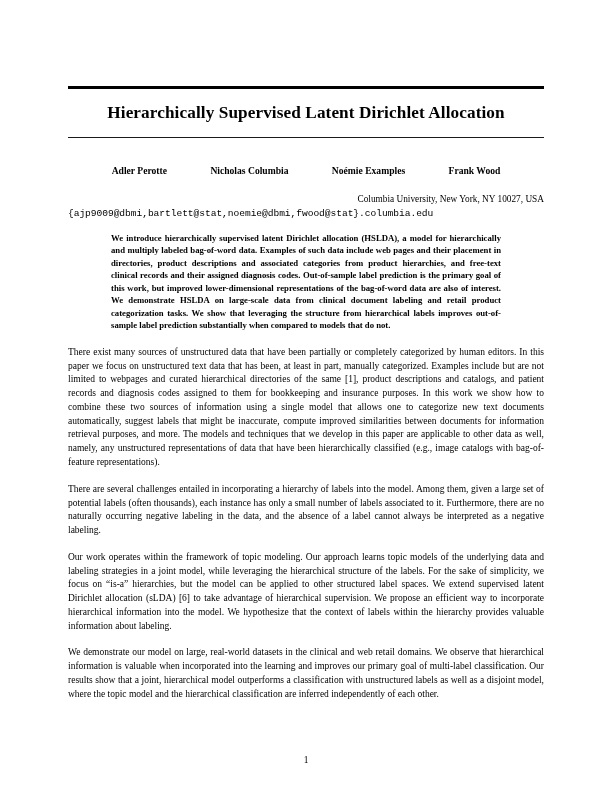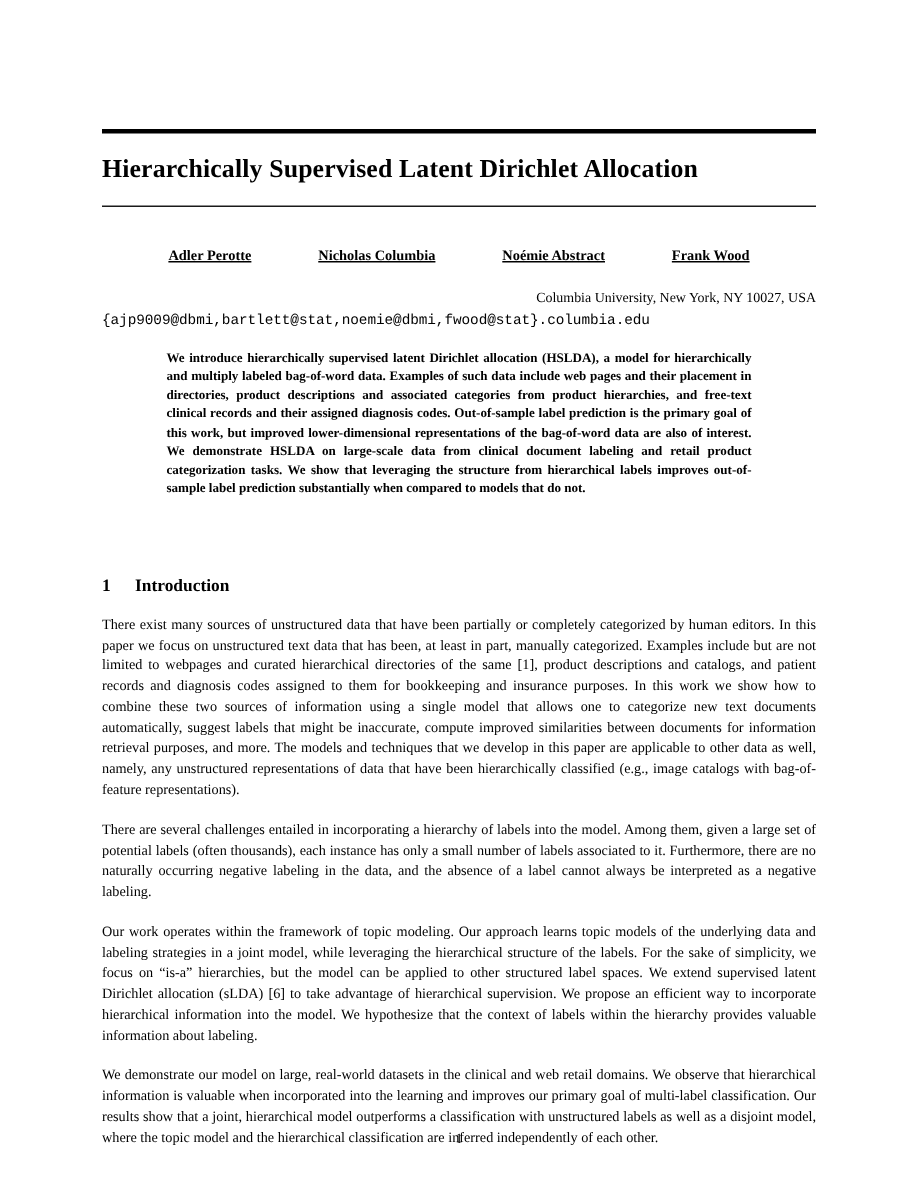--- a/index.html
+++ b/index.html
@@ -44,39 +44,39 @@
     margin: 0;
   }
 
   .title-block {
     margin-top: 86px;
   }
   .paper-title {
     font-family: "Liberation Serif", "DejaVu Serif", serif;
     font-size: 17.2px;
     font-weight: bold;
+    text-align: center;
     letter-spacing: 0.1px;
     line-height: 1.2;
     margin: 14px 0 13px 0;
   }
 
   
   .authors-row {
     display: flex;
     justify-content: center;
     margin-top: 27px;
     padding: 0 22px;
   }
   .author-name {
     font-size: 9.6px;
     font-weight: bold;
     text-align: center;
     white-space: nowrap;
     flex: 1 1 auto;
-    text-decoration: underline;
   }
   .affiliation {
     font-size: 9.3px;
     text-align: right;
     margin-top: 18px;
   }
   .emails {
     font-family: "Liberation Mono", "DejaVu Sans Mono", monospace;
     font-size: 9.6px;
     text-align: left;
@@ -144,34 +144,31 @@
 
     <div class="title-block">
       <div class="rule-thick"></div>
       <h1 class="paper-title">Hierarchically Supervised Latent Dirichlet Allocation</h1>
       <div class="rule-thin"></div>
     </div>
 
     <div class="authors-row">
       <div class="author-name">Adler Perotte</div>
       <div class="author-name">Nicholas Columbia</div>
-      <div class="author-name">Noémie Abstract</div>
+      <div class="author-name">Noémie Examples</div>
       <div class="author-name">Frank Wood</div>
     </div>
 
     <div class="affiliation">Columbia University, New York, NY 10027, USA</div>
 
     <div class="emails">{ajp9009@dbmi,bartlett@stat,noemie@dbmi,fwood@stat}.columbia.edu</div>
 
 
     <div class="abstract-body">We introduce hierarchically supervised latent Dirichlet allocation (HSLDA), a model for hierarchically and multiply labeled bag-of-word data. Examples of such data include web pages and their placement in directories, product descriptions and associated categories from product hierarchies, and free-text clinical records and their assigned diagnosis codes. Out-of-sample label prediction is the primary goal of this work, but improved lower-dimensional representations of the bag-of-word data are also of interest. We demonstrate HSLDA on large-scale data from clinical document labeling and retail product categorization tasks. We show that leveraging the structure from hierarchical labels improves out-of-sample label prediction substantially when compared to models that do not.</div>
 
-    <h2 class="section-heading">
-      <span class="section-num">1</span><span>Introduction</span>
-    </h2>
 
     <p class="body-par">There exist many sources of unstructured data that have been partially or completely categorized by human editors. In this paper we focus on unstructured text data that has been, at least in part, manually categorized. Examples include but are not limited to webpages and curated hierarchical directories of the same [1], product descriptions and catalogs, and patient records and diagnosis codes assigned to them for bookkeeping and insurance purposes. In this work we show how to combine these two sources of information using a single model that allows one to categorize new text documents automatically, suggest labels that might be inaccurate, compute improved similarities between documents for information retrieval purposes, and more. The models and techniques that we develop in this paper are applicable to other data as well, namely, any unstructured representations of data that have been hierarchically classified (e.g., image catalogs with bag-of-feature representations).</p>
     <p class="body-par">There are several challenges entailed in incorporating a hierarchy of labels into the model. Among them, given a large set of potential labels (often thousands), each instance has only a small number of labels associated to it. Furthermore, there are no naturally occurring negative labeling in the data, and the absence of a label cannot always be interpreted as a negative labeling.</p>
     <p class="body-par">Our work operates within the framework of topic modeling. Our approach learns topic models of the underlying data and labeling strategies in a joint model, while leveraging the hierarchical structure of the labels. For the sake of simplicity, we focus on “is-a” hierarchies, but the model can be applied to other structured label spaces. We extend supervised latent Dirichlet allocation (sLDA) [6] to take advantage of hierarchical supervision. We propose an efficient way to incorporate hierarchical information into the model. We hypothesize that the context of labels within the hierarchy provides valuable information about labeling.</p>
     <p class="body-par">We demonstrate our model on large, real-world datasets in the clinical and web retail domains. We observe that hierarchical information is valuable when incorporated into the learning and improves our primary goal of multi-label classification. Our results show that a joint, hierarchical model outperforms a classification with unstructured labels as well as a disjoint model, where the topic model and the hierarchical classification are inferred independently of each other.</p>
 
   </div>
 
   <div class="page-number">1</div>
 

